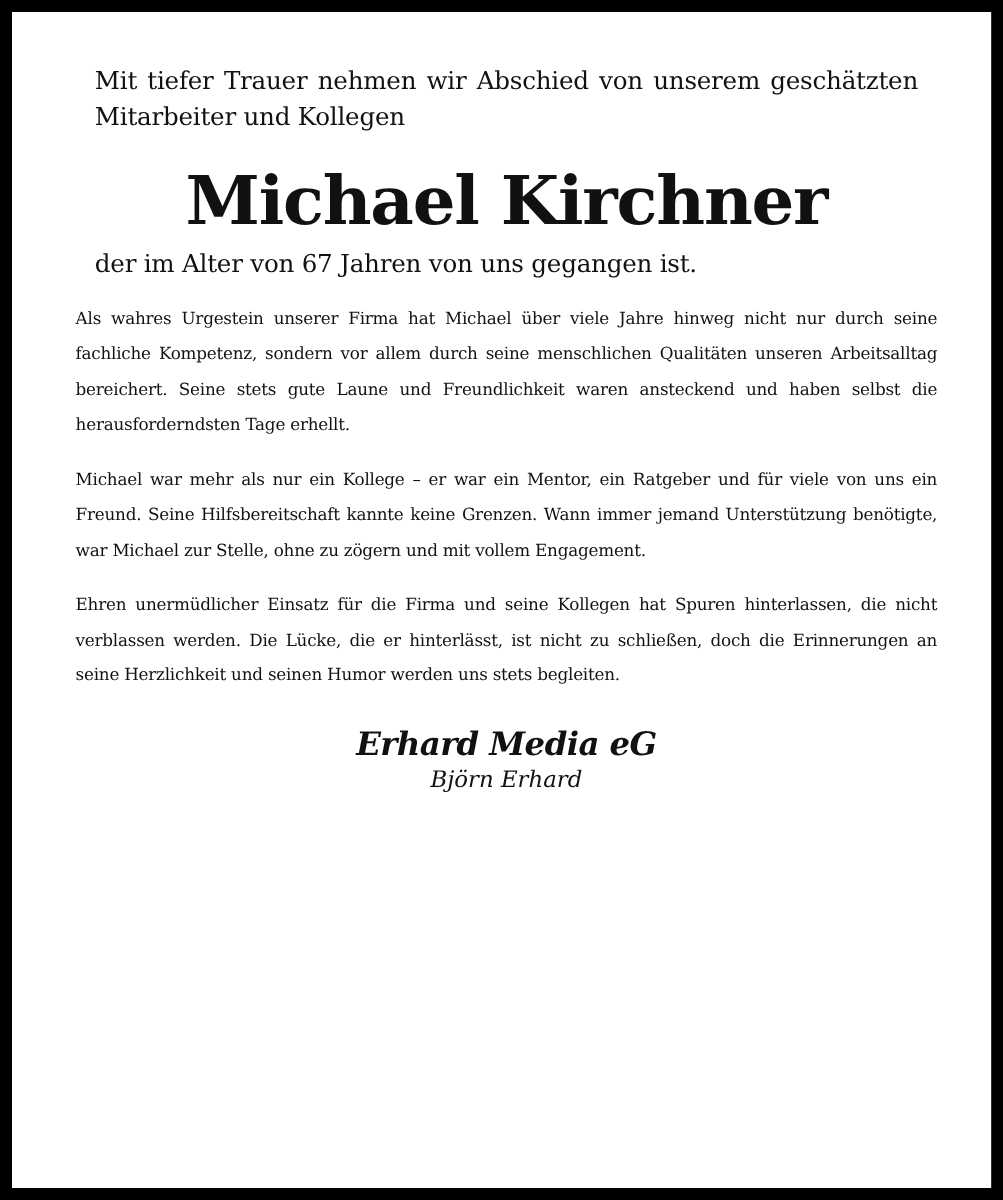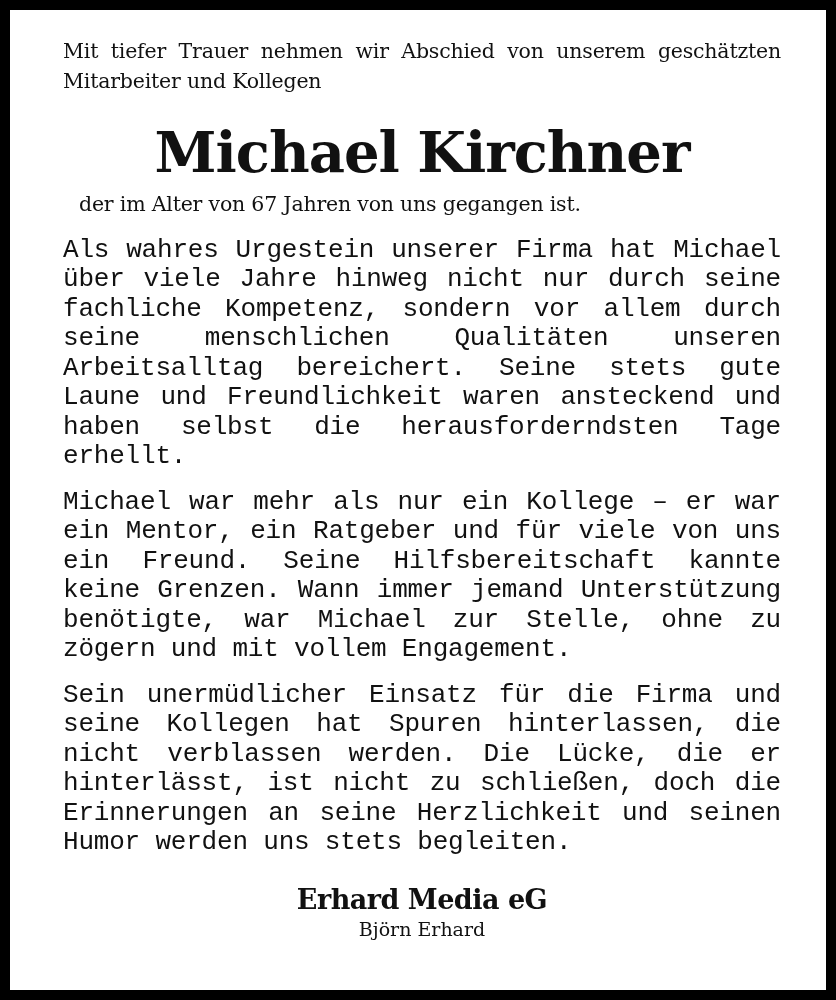--- a/index.html
+++ b/index.html
@@ -15,61 +15,60 @@
       background: #fff;
     }
     .content {
       position: absolute; left: 53px; top: 27px;
       width: 718px;
       font-family: "DejaVu Serif", "Liberation Serif", serif;
       color: #111;
     }
     .intro {
       font-size: 20.5px; line-height: 29.5px;
-      margin: 0; text-align: justify;
+      margin: 16px; text-align: justify;
       letter-spacing: -0.2px;
     }
     .name {
       font-family: "DejaVu Serif", "Liberation Serif", serif;
       font-weight: bold; font-size: 56px; line-height: 64px;
       text-align: center; margin: 24px 0 6px 0;
       letter-spacing: -1px;
     }
     .age {
       font-size: 20.5px; line-height: 29.5px; margin: 0 0 10px 16px;
       letter-spacing: -0.2px;
     }
     .para {
-      font-size: 26px; line-height: 29.5px;
+      font-size: 14px; line-height: 29.5px;
       margin: 16px 0 10px 0; text-align: justify;
       letter-spacing: -0.2px;
-      font-family: Liberation Mono, monospace;
     }
     .sig {
-      text-align: center; margin-top: 26px;
+      text-align: center; margin-top: 26px; font-style: italic;
     }
     .company {
       font-weight: bold; font-size: 27px; line-height: 32px;
       letter-spacing: -0.5px;
     }
     .person {
       font-size: 19px; line-height: 26px;
     }
   </style>
 </head>
 <body>
 
 <div class="frame">
   <div class="page">
     <div class="content">
       <p class="intro">Mit tiefer Trauer nehmen wir Abschied von unserem geschätzten Mitarbeiter und Kollegen</p>
       <div class="name">Michael Kirchner</div>
       <p class="age">der im Alter von 67 Jahren von uns gegangen ist.</p>
       <p class="para">Als wahres Urgestein unserer Firma hat Michael über viele Jahre hinweg nicht nur durch seine fachliche Kompetenz, sondern vor allem durch seine menschlichen Qualitäten unseren Arbeitsalltag bereichert. Seine stets gute Laune und Freundlichkeit waren ansteckend und haben selbst die herausforderndsten Tage erhellt.</p>
       <p class="para">Michael war mehr als nur ein Kollege – er war ein Mentor, ein Ratgeber und für viele von uns ein Freund. Seine Hilfsbereitschaft kannte keine Grenzen. Wann immer jemand Unterstützung benötigte, war Michael zur Stelle, ohne zu zögern und mit vollem Engagement.</p>
-      <p class="para">Sein unermüdlicher Einsatz für die Firma und seine Kollegen hat Spuren hinterlassen, die nicht verblassen werden. Die Lücke, die er hinterlässt, ist nicht zu schließen, doch die Erinnerungen an seine Herzlichkeit und seinen Humor werden uns stets begleiten.</p>
+      <p class="para">Ehren unermüdlicher Einsatz für die Firma und seine Kollegen hat Spuren hinterlassen, die nicht verblassen werden. Die Lücke, die er hinterlässt, ist nicht zu schließen, doch die Erinnerungen an seine Herzlichkeit und seinen Humor werden uns stets begleiten.</p>
       <div class="sig">
         <div class="company">Erhard Media eG</div>
         <div class="person">Björn Erhard</div>
       </div>
     </div>
   </div>
 </div>
 
 </body></html>

